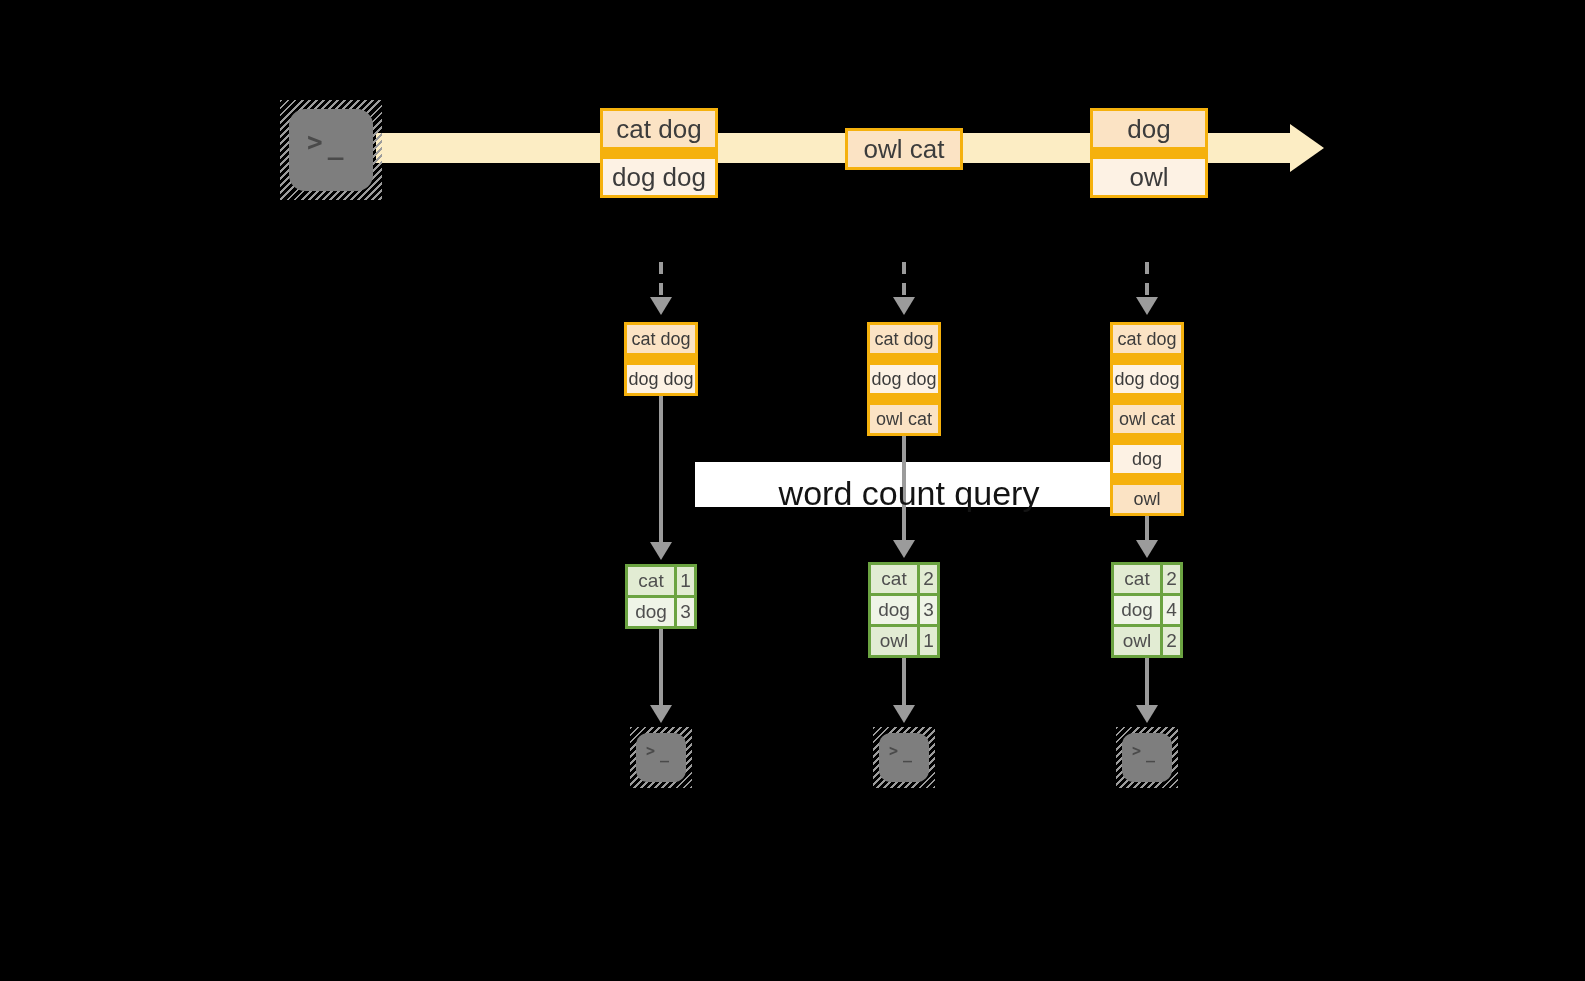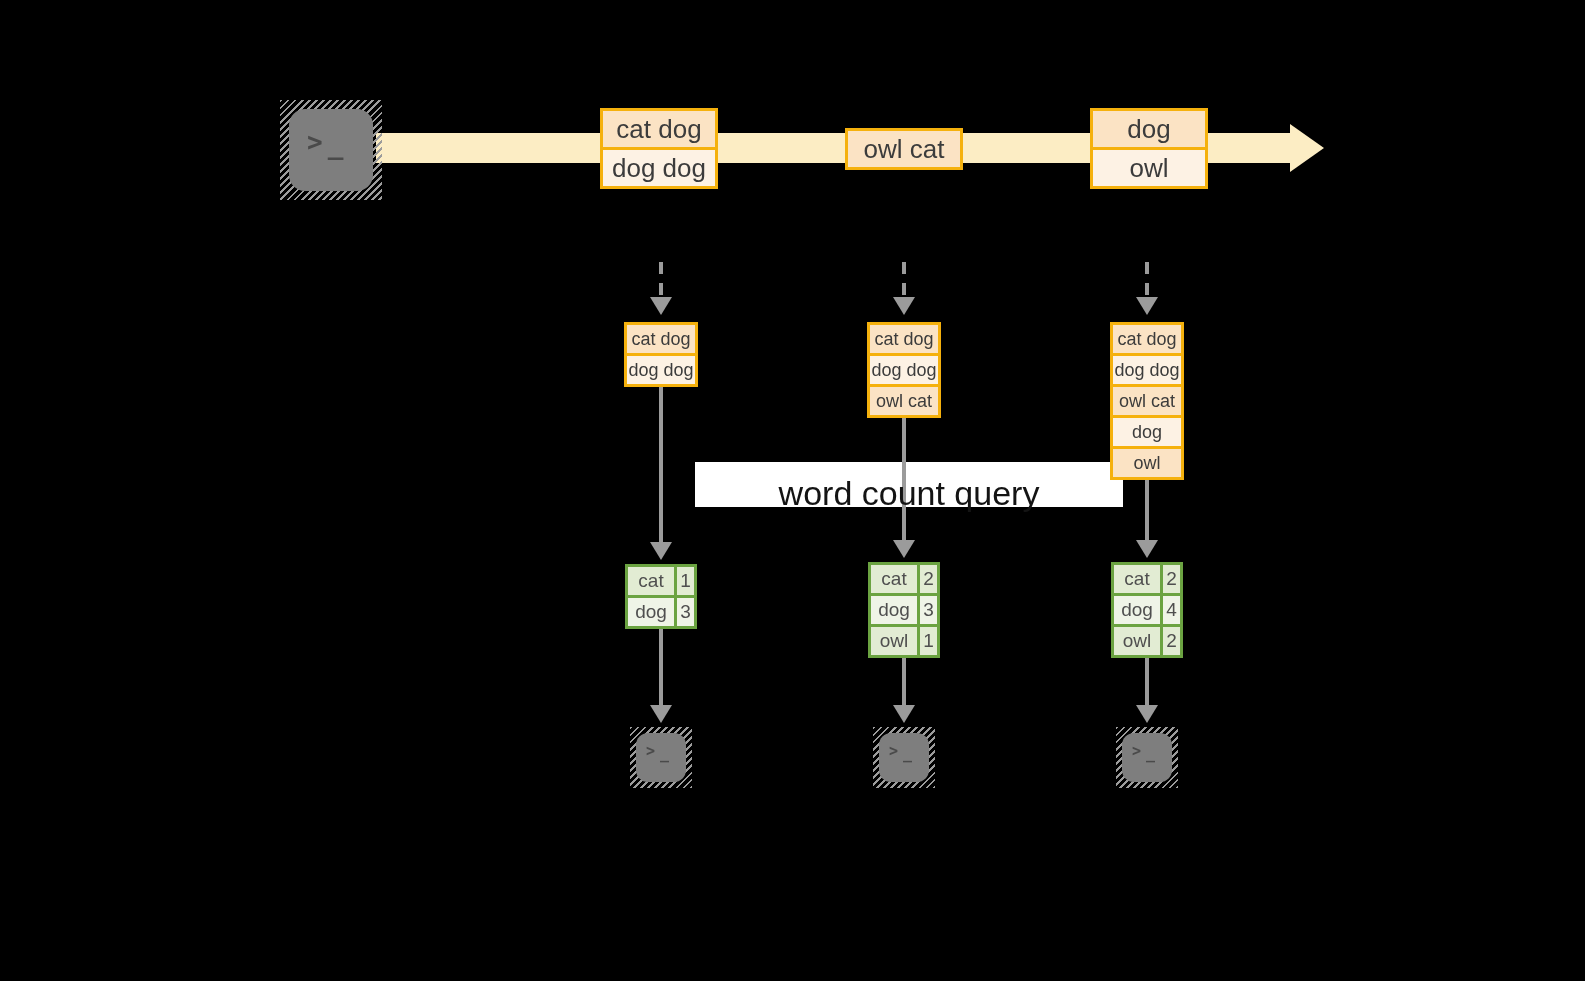--- a/index.html
+++ b/index.html
@@ -33,21 +33,21 @@
   .terminal{position:absolute;
             background:repeating-linear-gradient(135deg,#9c9c9c 0 2px,transparent 2px 5px);}
   .term-body{position:absolute;background:var(--term);display:flex;}
   .glyph{color:var(--glyph);font-weight:bold;font-family:"DejaVu Sans Mono",monospace;line-height:1;}
   .glyph .u{margin-left:5px;transform:translateY(3px);display:inline-block;}
 
   
   .obox{position:absolute;border:3px solid var(--gold);box-sizing:border-box;background:var(--gold);}
   .ocell{background:var(--peachD);display:flex;align-items:center;justify-content:center;
          color:var(--textD);}
-  .ocell + .ocell{margin-top:3px;}
+  .ocell + .ocell{margin-top:12px;}
   .ocell:nth-child(even){background:var(--peachL);}
   .stream-box .ocell{height:36px;font-size:26px;}
   .state-box .ocell{height:28px;font-size:18px;}
 
   
   .dashline{position:absolute;width:4px;
             background:repeating-linear-gradient(to bottom,var(--gray) 0 12px,transparent 12px 21px);}
   .sline{position:absolute;width:4px;background:var(--gray);}
   .ahead{position:absolute;width:0;height:0;
          border-left:11px solid transparent;border-right:11px solid transparent;

